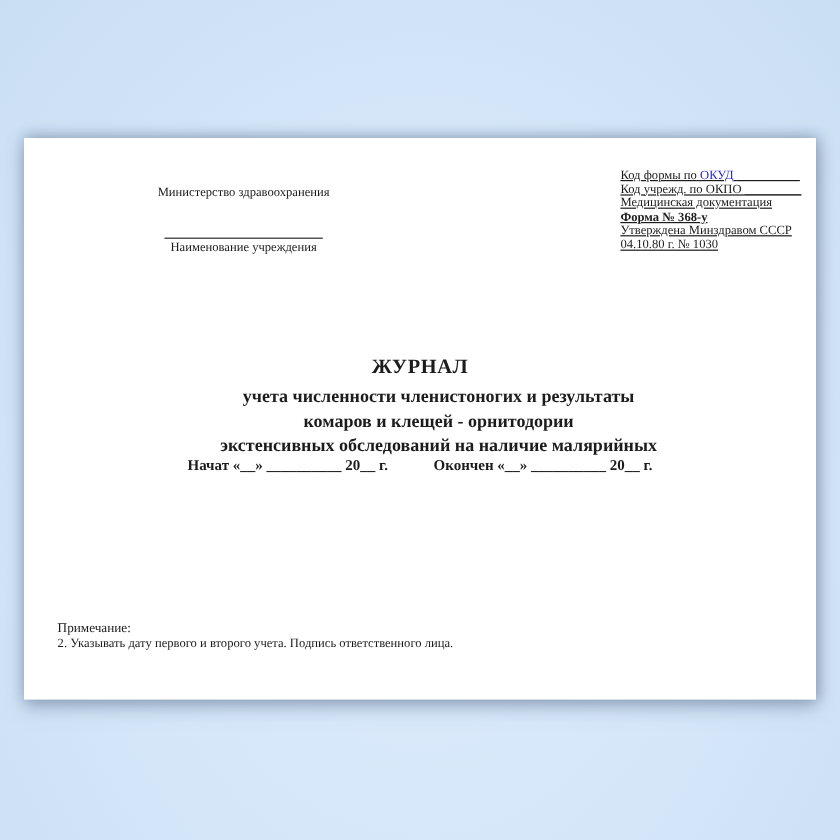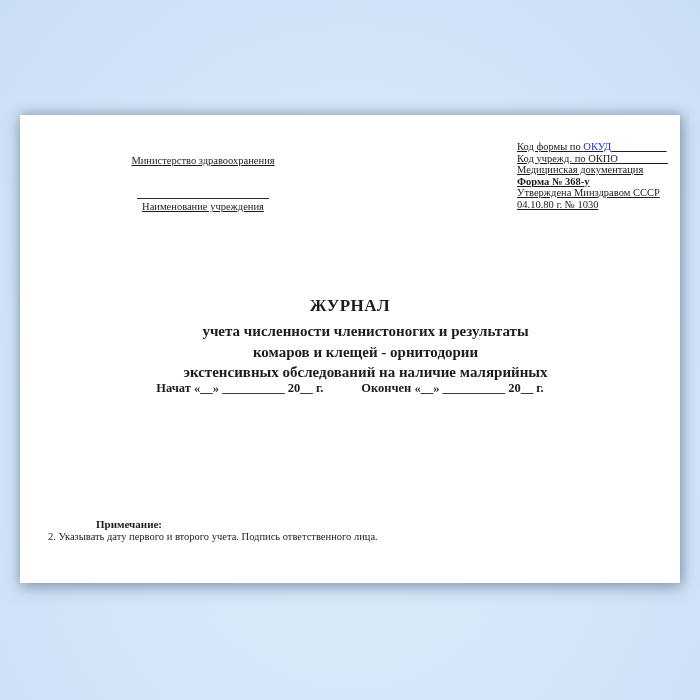--- a/index.html
+++ b/index.html
@@ -18,21 +18,20 @@
     box-shadow: 0 6px 14px rgba(100,120,150,0.50), 0 -3px 9px rgba(110,130,160,0.30), 4px 0 10px rgba(110,130,160,0.30);
   }
   
   .ministry-block {
     position: absolute;
     left: 100px; top: 40px;
     width: 166px;
     text-align: center;
     font-size: 10.5px;
     line-height: 12px;
-    text-decoration: underline;
   }
   .institution-blank {
     margin: 31px auto 0 auto;
     width: 132px;
     border-bottom: 1px solid #2b2b2b;
     height: 1px;
   }
   .institution-caption { margin-top: 2px; }
   
   .codes-block {
@@ -74,21 +73,21 @@
     white-space: nowrap;
   }
   
   .notes {
     position: absolute;
     left: 28px; top: 403px;
     width: 600px;
     font-size: 10.5px;
     line-height: 12.5px;
   }
-  .notes-heading { font-weight: bold; font-size: 11px; margin-left: 48px; }
+  .notes-heading { font-weight: normal; font-size: 11px; }
 </style>
 </head>
 <body>
 
 <div class="paper">
 
   <div class="ministry-block">
     <div>Министерство здравоохранения</div>
     <div class="institution-blank"></div>
     <div class="institution-caption">Наименование учреждения</div>

